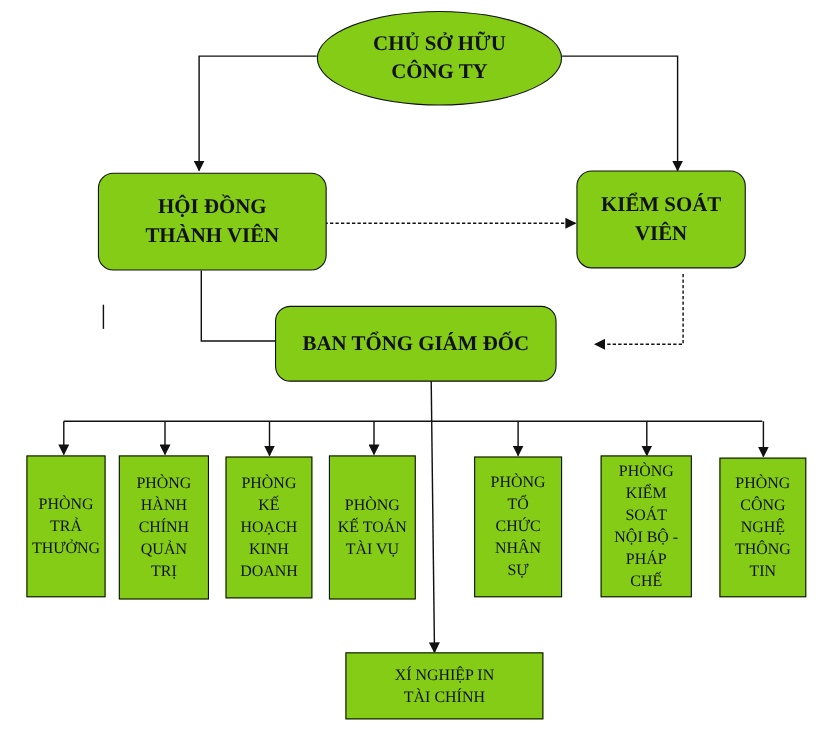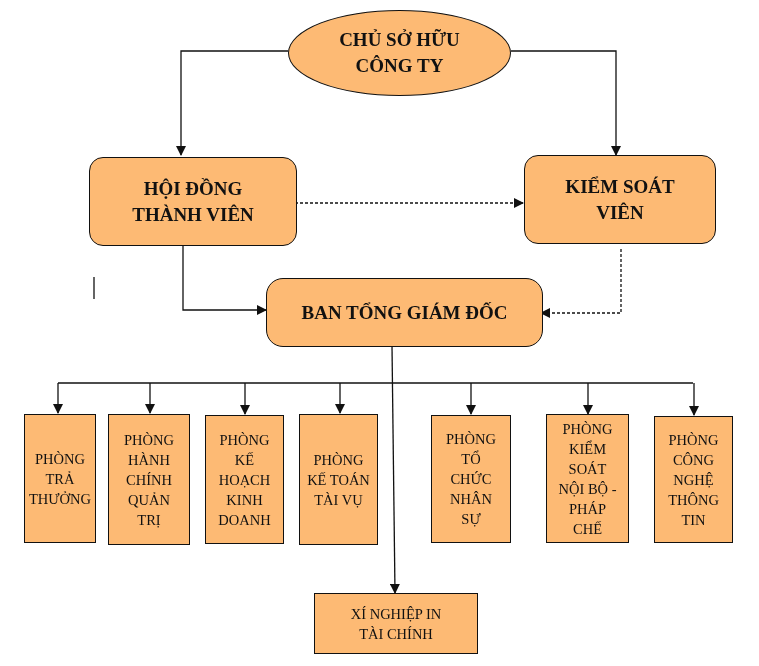--- a/index.html
+++ b/index.html
@@ -1,18 +1,18 @@
 <!DOCTYPE html>
 <html><head>
 <meta charset="utf-8">
 <style>
   html, body { margin: 0; padding: 0; background: #ffffff; }
   body { width: 759px; height: 666px; position: relative; overflow: hidden; font-family: "Liberation Serif", serif; color: #111; }
   svg.lines { position: absolute; left: 0; top: 0; width: 759px; height: 666px; }
-  .node { position: absolute; box-sizing: border-box; border: 1.3px solid #111; background: #fdba74; display: flex; align-items: center; justify-content: center; text-align: center; }
+  .node { position: absolute; box-sizing: border-box; border: 1.3px solid #111; background: #84cc16; display: flex; align-items: center; justify-content: center; text-align: center; }
   .rounded { border-radius: 14px; }
   .bold { font-weight: bold; font-size: 19px; line-height: 26px; }
   .dept { font-size: 14.5px; line-height: 20px; white-space: pre-line; }
   .ellipse { border-radius: 50%; }
   .lbl { white-space: pre-line; }
 </style>
 </head>
 <body>
 
 <svg class="lines" viewBox="0 0 759 666">
@@ -55,26 +55,26 @@
 <div class="node ellipse bold" style="left:288px;top:10px;width:223px;height:86px;">
   <span class="lbl">CHỦ SỞ HỮU
 CÔNG TY</span>
 </div>
 
 <div class="node rounded bold" style="left:89px;top:157px;width:208px;height:89px;">
   <span class="lbl">HỘI ĐỒNG
 THÀNH VIÊN</span>
 </div>
 
-<div class="node rounded bold" style="left:524px;top:155px;width:192px;height:89px;">
+<div class="node rounded bold" style="left:524px;top:155px;width:154px;height:89px;">
   <span class="lbl">KIỂM SOÁT
 VIÊN</span>
 </div>
 
-<div class="node rounded bold" style="left:266px;top:278px;width:277px;height:69px;border-radius:17px;">
+<div class="node rounded bold" style="left:250px;top:278px;width:256px;height:69px;">
   <span class="lbl">BAN TỔNG GIÁM ĐỐC</span>
 </div>
 
 <div class="node dept" style="left:24px;top:414px;width:72px;height:129px;">
   <span class="lbl">PHÒNG
 TRẢ
 THƯỞNG</span>
 </div>
 <div class="node dept" style="left:108px;top:414px;width:82px;height:131px;">
   <span class="lbl">PHÒNG
@@ -111,16 +111,16 @@
 CHẾ</span>
 </div>
 <div class="node dept" style="left:654px;top:416px;width:79px;height:127px;">
   <span class="lbl">PHÒNG
 CÔNG
 NGHỆ
 THÔNG
 TIN</span>
 </div>
 
-<div class="node dept" style="left:314px;top:593px;width:164px;height:61px;">
+<div class="node dept" style="left:314px;top:593px;width:180px;height:61px;">
   <span class="lbl">XÍ NGHIỆP IN
 TÀI CHÍNH</span>
 </div>
 
 </body></html>

